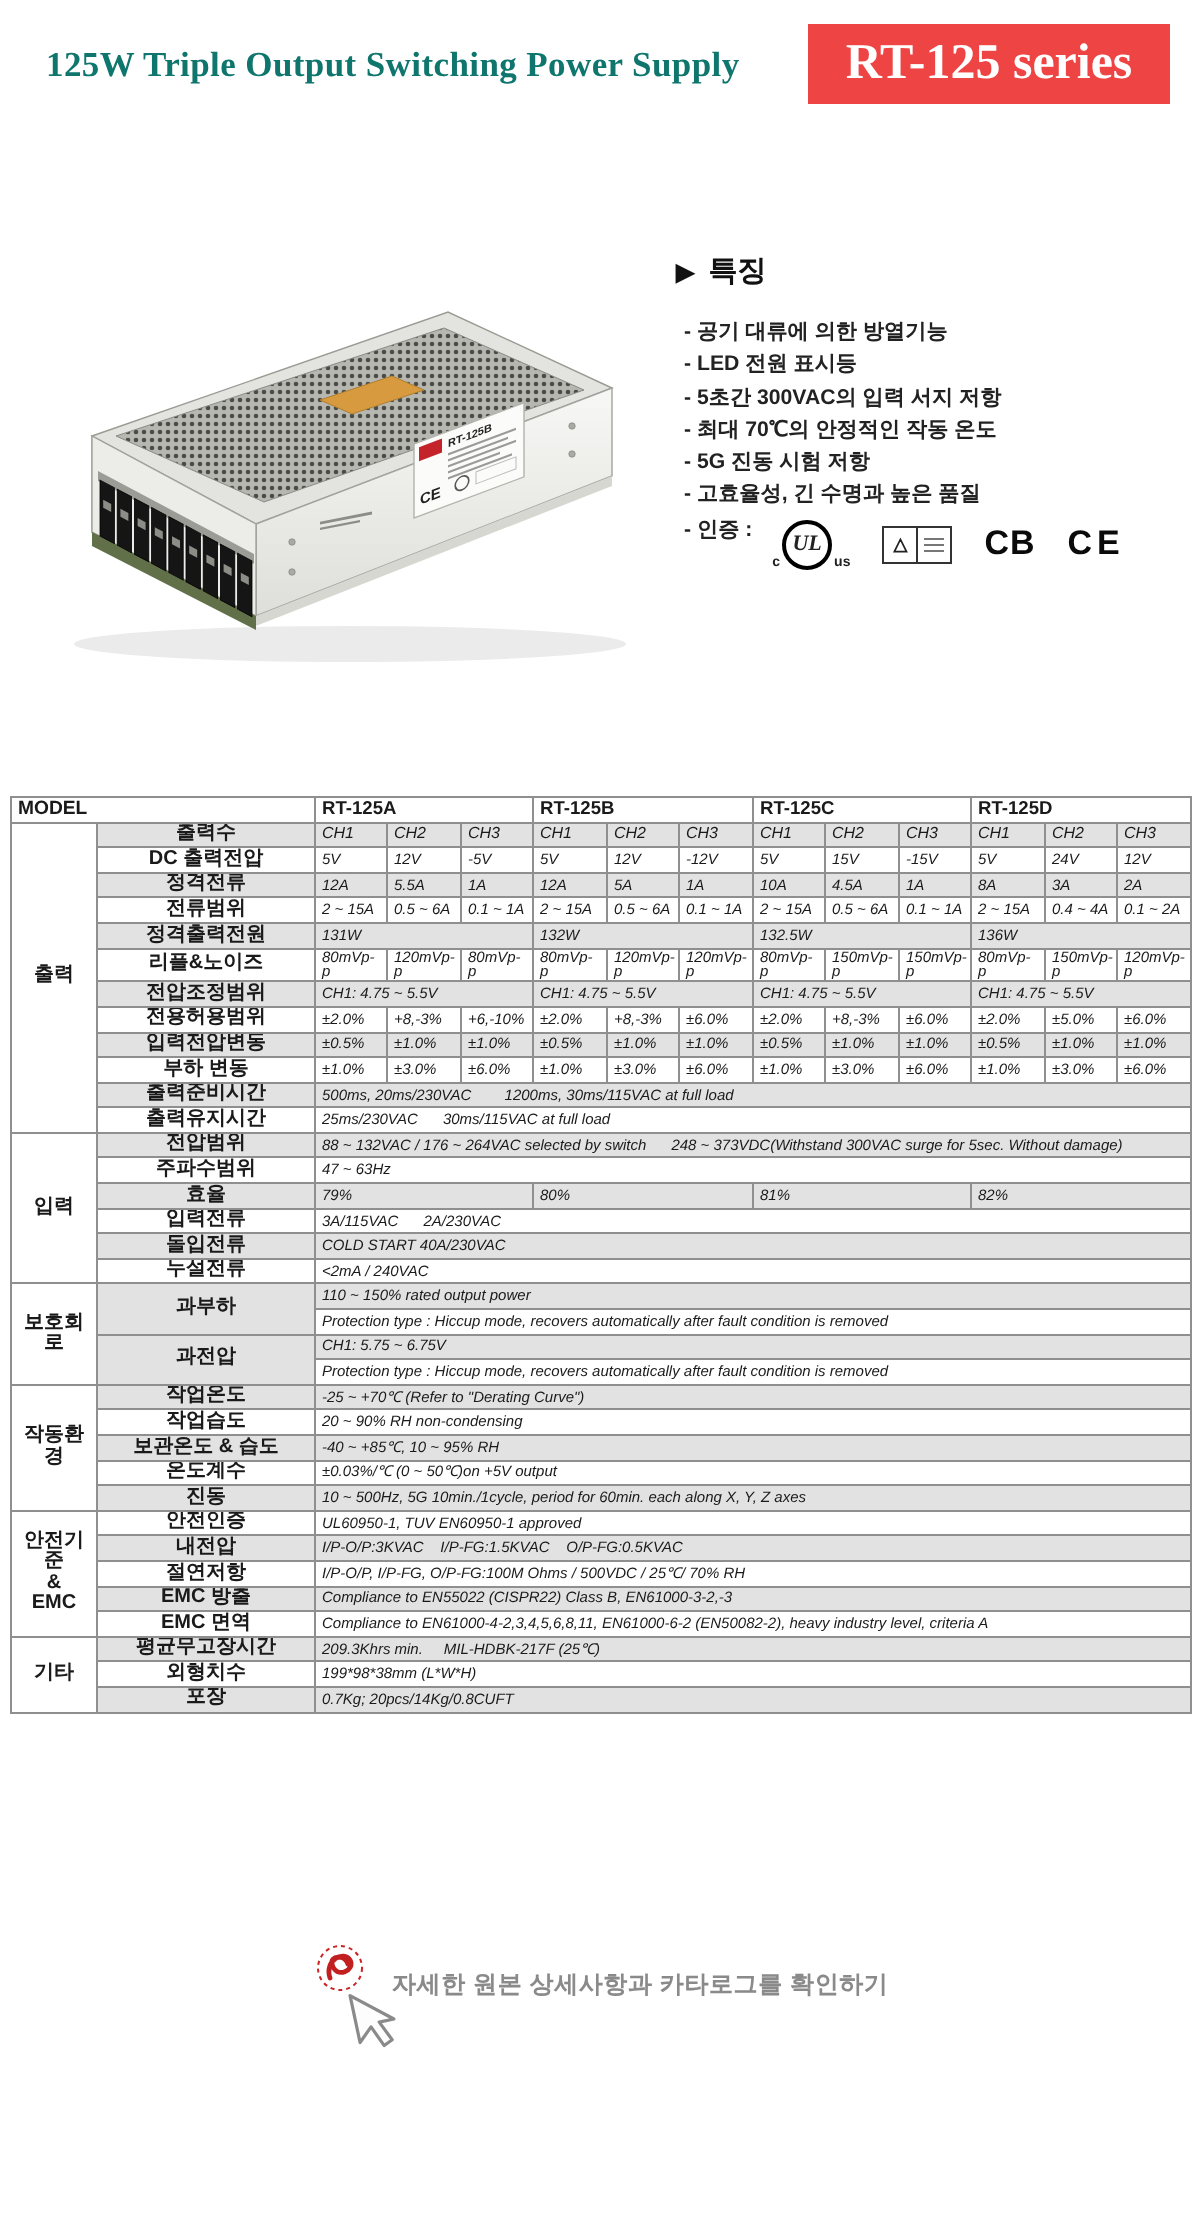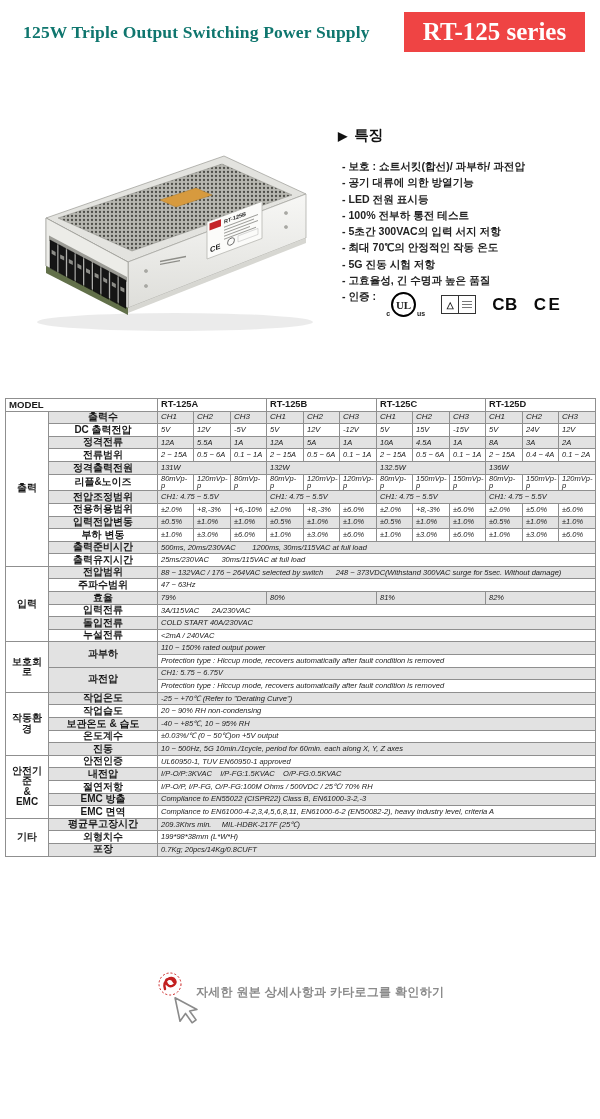--- a/index.html
+++ b/index.html
@@ -22,21 +22,21 @@
   .feat-head .tri{font-size:12px;}
   .feat-list{list-style:none;margin:13px 0 0 4px;padding:0;}
   .feat-list li{font-size:10.6px;font-weight:600;color:#222;line-height:16.3px;white-space:nowrap;}
   .cert-line{display:flex;align-items:flex-start;gap:10px;margin:2px 0 0 4px;
              font-size:10.6px;font-weight:600;color:#222;text-align:center;}
   .logos{display:flex;align-items:center;gap:16px;margin-top:2px;}
   .ul-mark{position:relative;display:inline-flex;align-items:flex-end;}
   .ul-c{font-size:7px;font-weight:bold;margin-right:1px;}
   .ul-main{width:21px;height:21px;border:2px solid #000;border-radius:50%;display:flex;
            align-items:center;justify-content:center;font-family:"Liberation Serif",serif;
-           font-weight:bold;font-size:11px;}
+           font-weight:bold;font-style:italic;font-size:11px;}
   .ul-us{font-size:7px;font-weight:bold;margin-left:1px;}
   .tuv-mark{display:inline-flex;}
   .tuv-box{width:16px;height:17px;border:1px solid #333;display:flex;align-items:center;
            justify-content:center;font-size:9px;color:#222;}
   .tuv-box.txt{flex-direction:column;justify-content:center;gap:2px;border-left:none;}
   .tuv-box.txt i{display:block;width:10px;height:1px;background:#777;}
   .cb-mark{font-size:17px;font-weight:900;letter-spacing:.5px;color:#0a0a0a;}
   .ce-mark{font-size:17px;font-weight:600;letter-spacing:2.5px;color:#0a0a0a;}
 
   
@@ -149,24 +149,22 @@
       </g>
     </svg>
   </div>
 
   <div class="features">
     <div class="feat-head">
       <span class="tri">▶</span>
       <span>특징</span>
     </div>
     <ul class="feat-list">
-        <li>- 보호 : 쇼트서킷(합선)/ 과부하/ 과전압</li>
         <li>- 공기 대류에 의한 방열기능</li>
         <li>- LED 전원 표시등</li>
-        <li>- 100% 전부하 통전 테스트</li>
         <li>- 5초간 300VAC의 입력 서지 저항</li>
         <li>- 최대 70℃의 안정적인 작동 온도</li>
         <li>- 5G 진동 시험 저항</li>
         <li>- 고효율성, 긴 수명과 높은 품질</li>
       </ul>
     <div class="cert-line">
       <span>- 인증 :</span>
       <span class="logos">
         <span class="ul-mark">
           <span class="ul-c">c</span>

